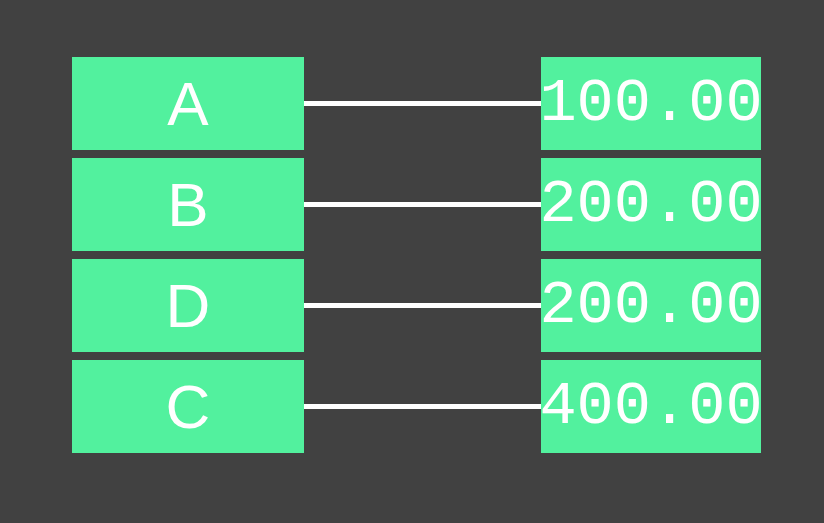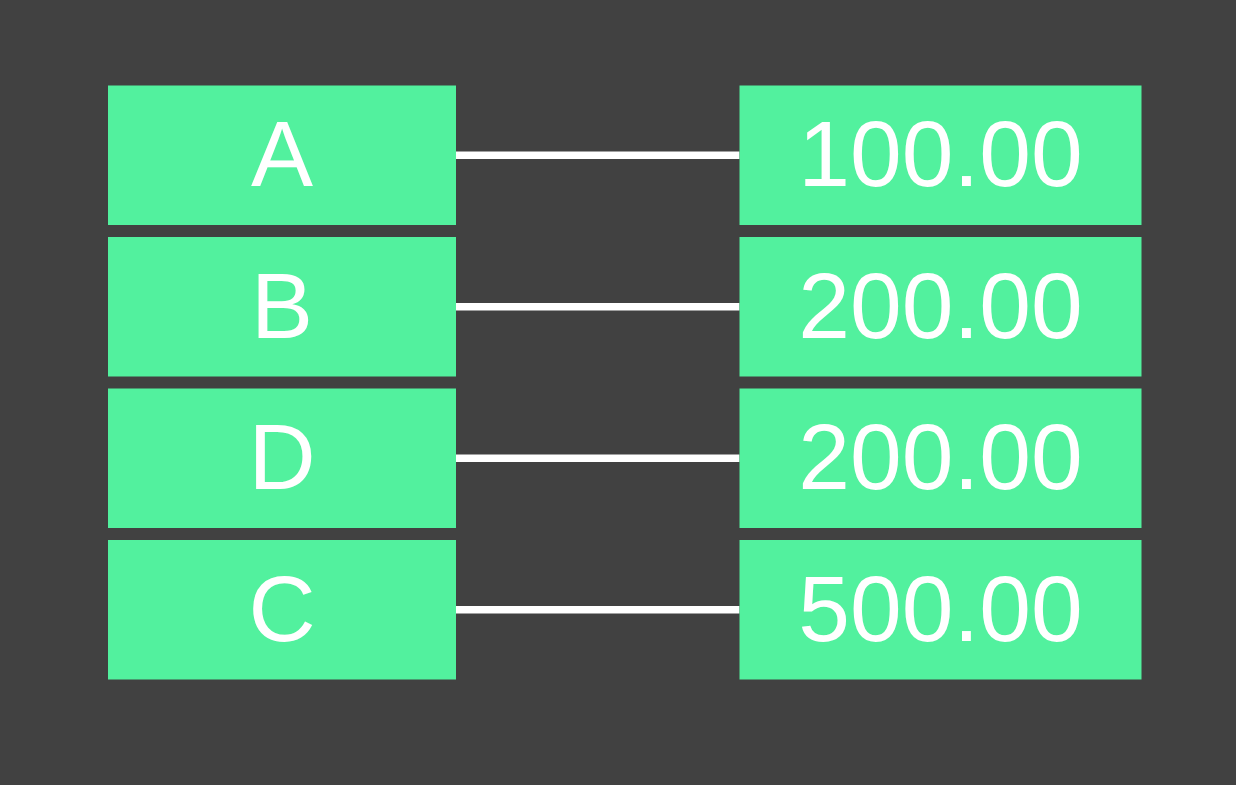--- a/index.html
+++ b/index.html
@@ -36,21 +36,21 @@
     background: var(--box-fill, #52f19e);
     color: var(--text, #ffffff);
     display: flex;
     align-items: center;
     justify-content: center;
     font-size: 62px;
     line-height: 1;
     box-sizing: border-box;
   }
   .box.key   { width: 232px; }
-  .box.value { width: 268px; }
+  .box.value { width: 220px; font-family: Liberation Mono, monospace; }
   .connector {
     flex: 1;
     height: 5px;
     background: var(--connector, #ffffff);
   }
 </style>
 </head>
 <body>
 
 <div class="canvas">
@@ -84,17 +84,17 @@
       <span>200.00</span>
     </div>
   </div>
 
   <div class="row">
     <div class="box key">
       <span>C</span>
     </div>
     <div class="connector"></div>
     <div class="box value">
-      <span>500.00</span>
+      <span>400.00</span>
     </div>
   </div>
 
 </div>
 
 </body></html>

